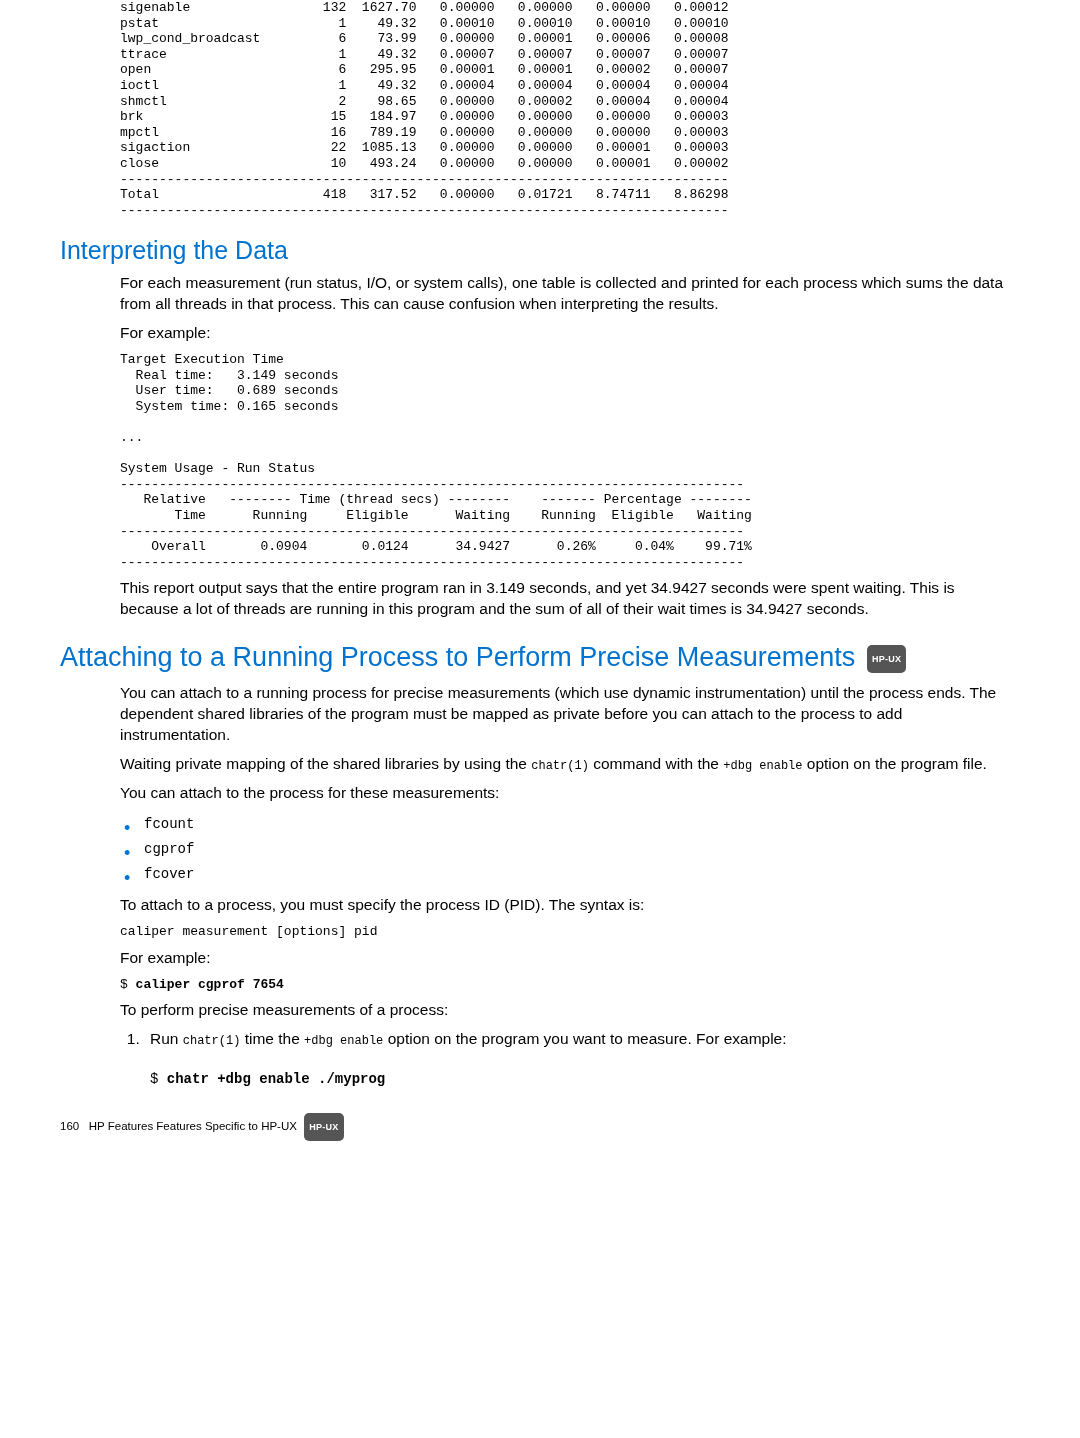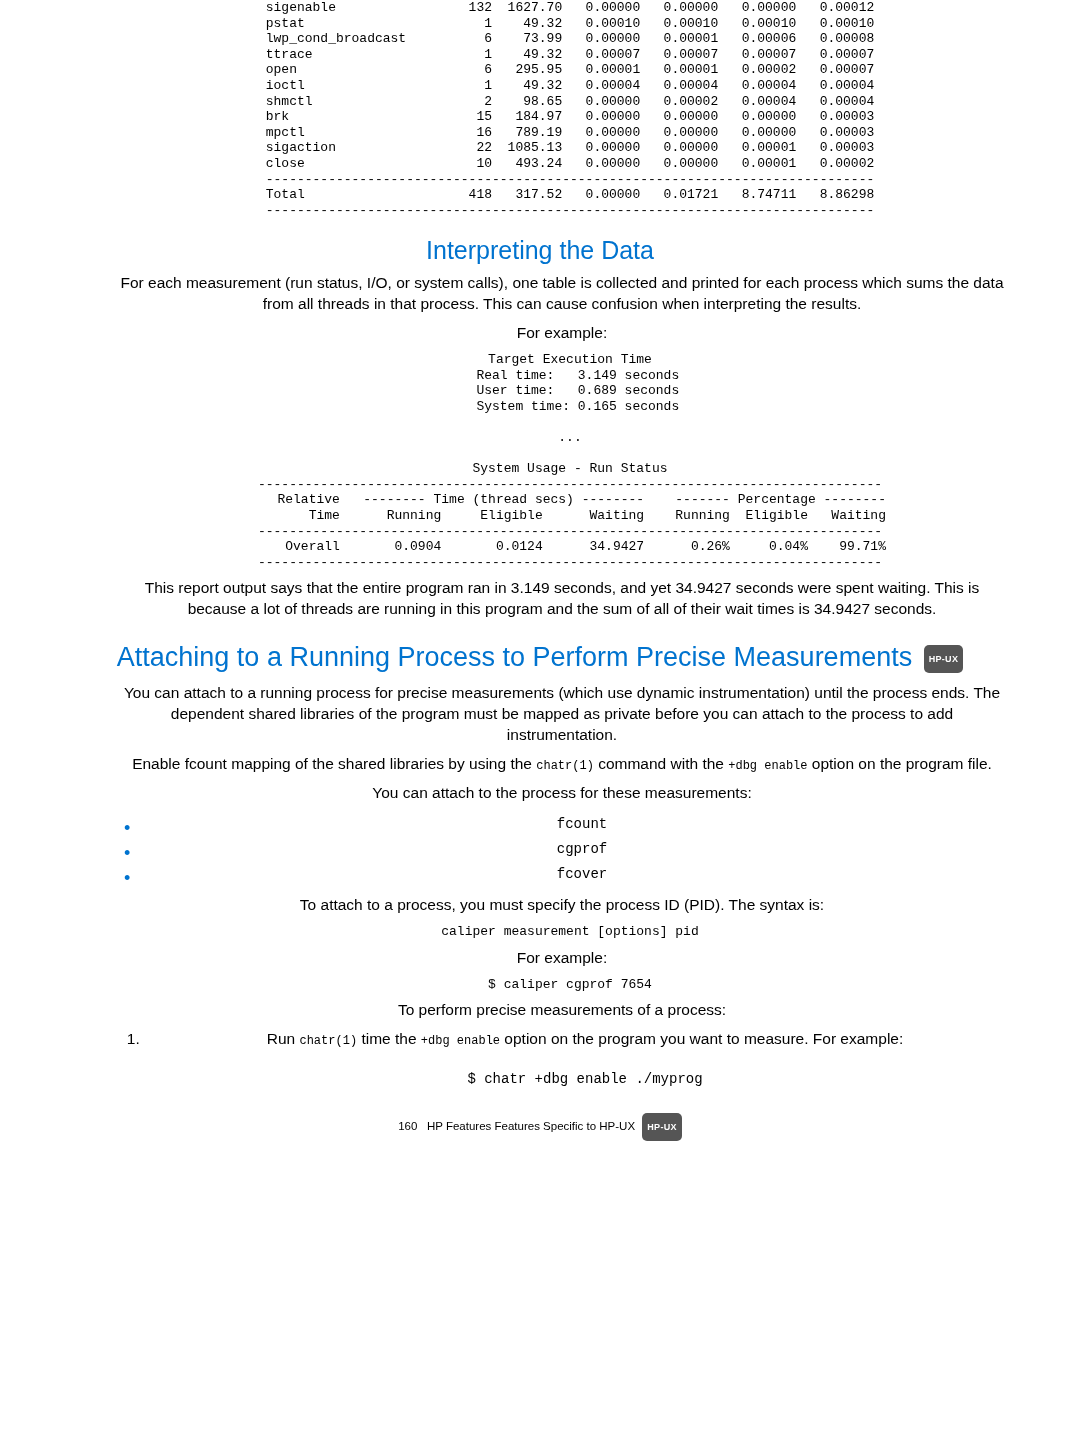--- a/index.html
+++ b/index.html
@@ -5,21 +5,20 @@
   body {
     margin: 0;
     padding: 0;
     font-family: Arial, Helvetica, sans-serif;
     background: #fff;
     color: #000;
     width: 1080px;
   }
   .page {
     padding: 0 60px 20px 60px;
-    text-align: center;
   }
   pre {
     font-family: "Courier New", Courier, monospace;
     font-size: 13px;
     margin: 0;
     white-space: pre;
     line-height: 1.2;
   }
   .pre-indent {
     margin-left: 60px;
@@ -42,21 +41,21 @@
   .body-text {
     font-size: 15.5px;
     line-height: 1.35;
     margin: 8px 16px 8px 60px;
   }
   .mono {
     font-family: "Courier New", Courier, monospace;
     font-size: 12px;
   }
   .bold {
-    font-weight: normal;
+    font-weight: bold;
   }
   ul.bullets {
     list-style: none;
     margin: 4px 0 4px 60px;
     padding: 0;
   }
   ul.bullets li {
     position: relative;
     padding-left: 24px;
     font-family: "Courier New", Courier, monospace;
@@ -147,21 +146,21 @@
 <p class="body-text">This report output says that the entire program ran in 3.149 seconds, and yet 34.9427 seconds were spent waiting. This is because a lot of threads are running in this program and the sum of all of their wait times is 34.9427 seconds.</p>
 
 <div class="h1">
   <span>Attaching to a Running Process to Perform Precise Measurements</span>
   <span class="hpux-badge">HP-UX</span>
 </div>
 
 <p class="body-text">You can attach to a running process for precise measurements (which use dynamic instrumentation) until the process ends. The dependent shared libraries of the program must be mapped as private before you can attach to the process to add instrumentation.</p>
 
 <p class="body-text">
-  <span>Enable fcount mapping of the shared libraries by using the </span><span class="mono">chatr(1)</span><span> command with the </span><span class="mono">+dbg enable</span><span> option on the program file.</span>
+  <span>Waiting private mapping of the shared libraries by using the </span><span class="mono">chatr(1)</span><span> command with the </span><span class="mono">+dbg enable</span><span> option on the program file.</span>
 </p>
 
 <p class="body-text">You can attach to the process for these measurements:</p>
 
 <ul class="bullets">
   <li>fcount</li>
   <li>cgprof</li>
   <li>fcover</li>
 </ul>
 

